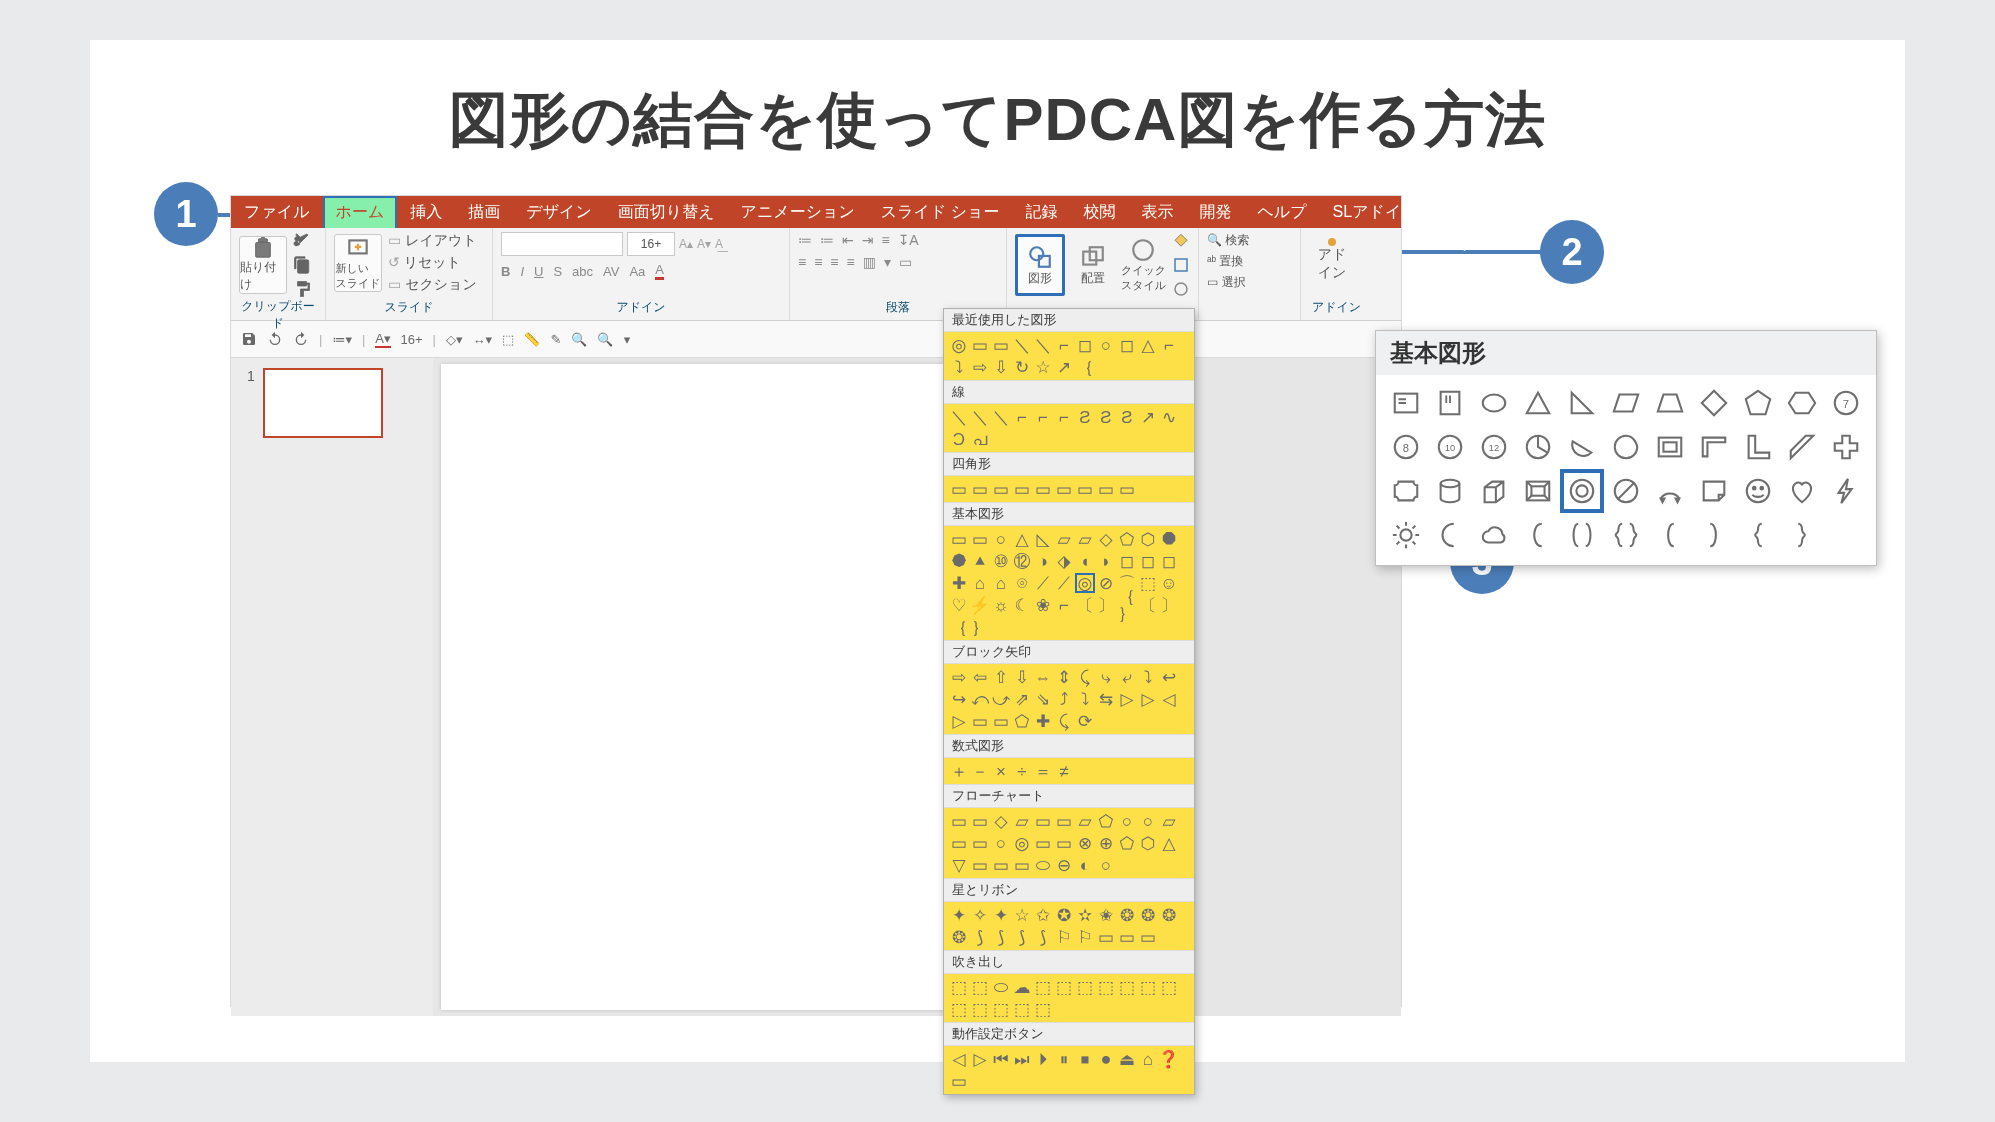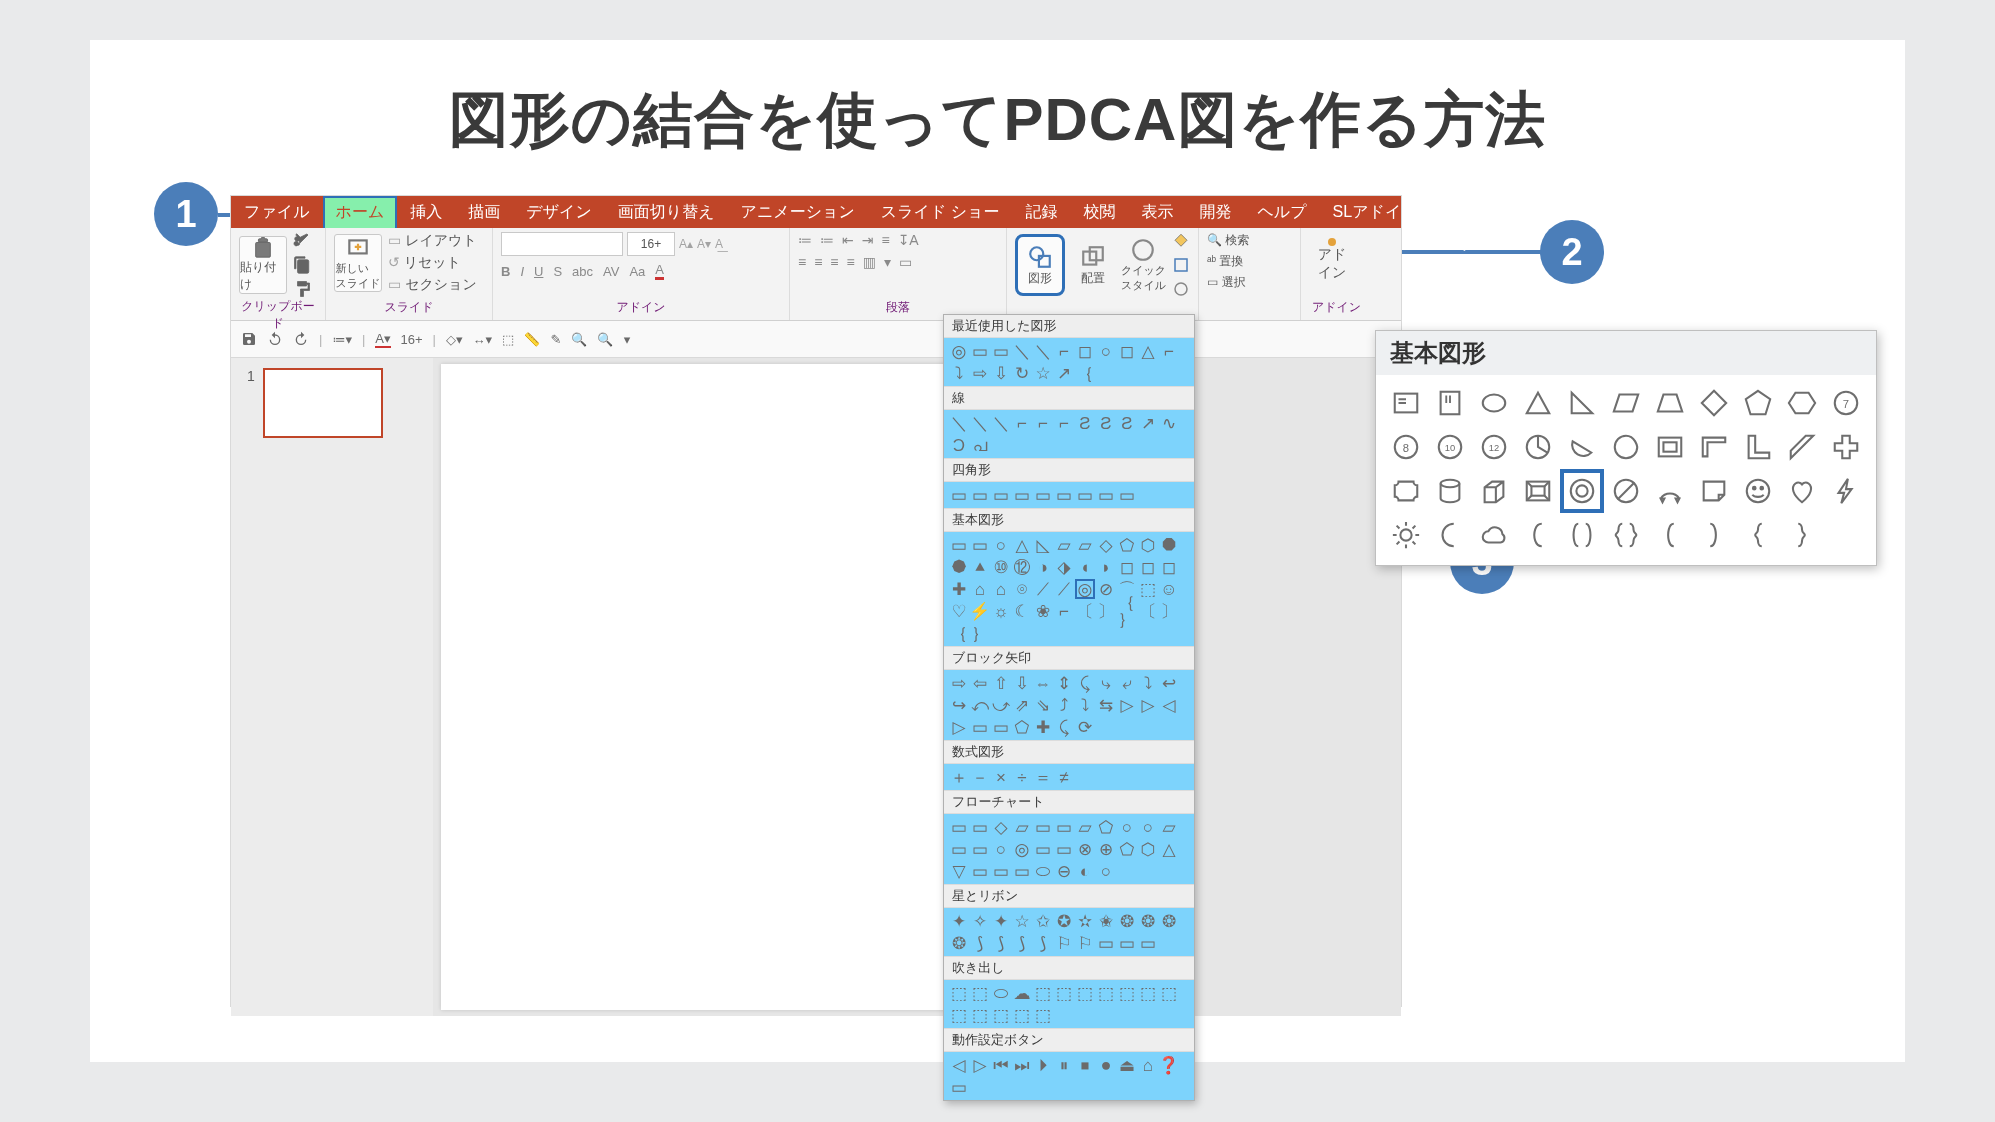--- a/index.html
+++ b/index.html
@@ -101,38 +101,38 @@
     border-right: 1px solid #dcdcdc;
     display: flex;
     flex-direction: column;
     padding: 4px 8px 2px;
     position: relative;
   }
   .grp .row { display: flex; align-items: center; gap: 6px; }
   .grp .lbl {
     font-size: 12px;
     text-align: center;
-    color: #701a75;
+    color: #0c4a6e;
     margin-top: auto;
     padding-bottom: 2px;
   }
   .grp svg, .grp .ico { width: 18px; height: 18px; fill: #646464; stroke: #646464; }
   .big-split {
     width: 46px; height: 56px;
     border: 1px solid #c9c9c9;
     border-radius: 3px;
     display: flex; flex-direction: column;
     align-items: center; justify-content: center;
     font-size: 12px;
     background: #fbfbfb;
   }
   .big-split svg { width: 26px; height: 26px; fill: #7a7a7a; }
 
   
-  .shapes-btn { border: 3px solid #2e6fb7; border-radius: 8px; }
+  .shapes-btn { border: 3px solid #2e6fb7; border-radius: 2px; }
 
   .qat {
     height: 28px;
     background: #f9f9f9;
     border-bottom: 1px solid #d9d9d9;
     padding: 4px 10px;
     display: flex; gap: 10px; align-items: center;
     font-size: 13px; color: #6a6a6a;
   }
   .qat svg { width: 16px; height: 16px; fill: #6a6a6a; }
@@ -165,23 +165,23 @@
   .canvas .page {
     width: 600px;
     background: #fff;
     box-shadow: 0 0 4px rgba(0,0,0,.15);
   }
 
   
   .shape-menu {
     position: absolute;
     left: 712px;
-    top: 118px;
+    top: 112px;
     width: 250px;
-    background: #7dd3fc;
+    background: #fde047;
     border: 1px solid #b0b0b0;
     box-shadow: 2px 3px 8px rgba(0,0,0,.25);
     font-size: 13px;
     color: #333;
     z-index: 5;
   }
   .shape-menu .cat {
     background: #eeeeee;
     border-top: 1px solid #dcdcdc;
     border-bottom: 1px solid #dcdcdc;

